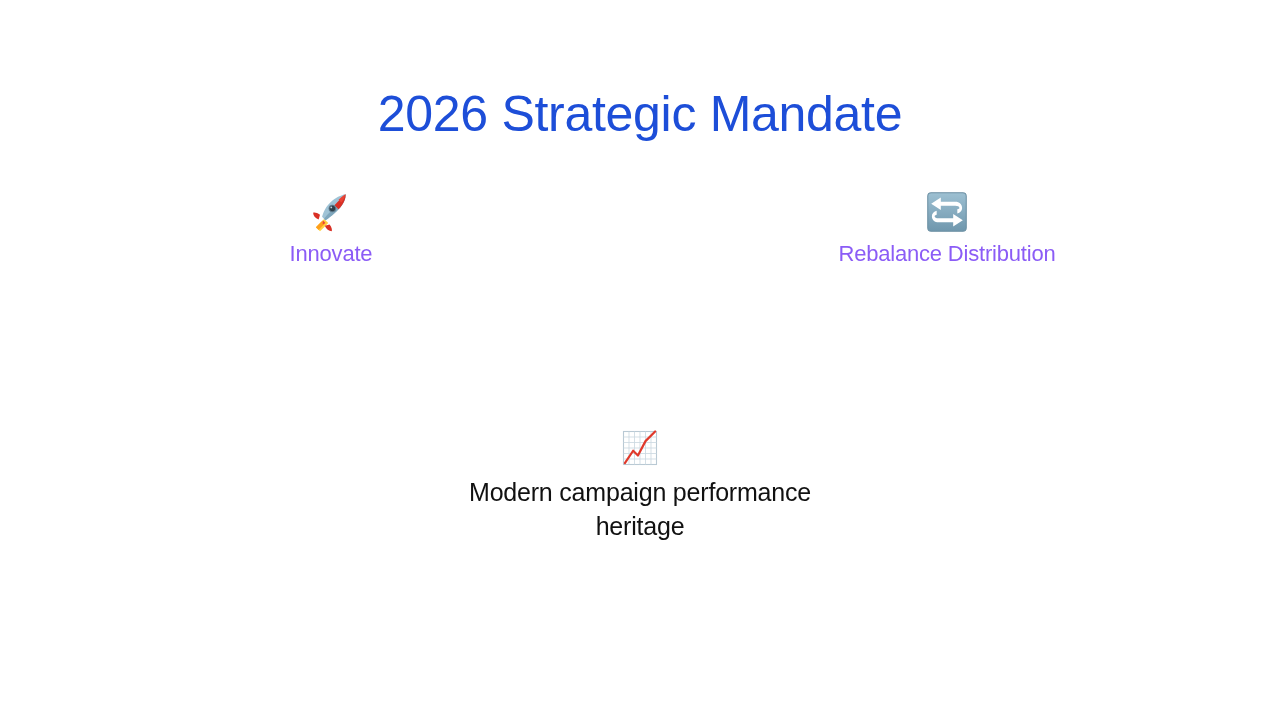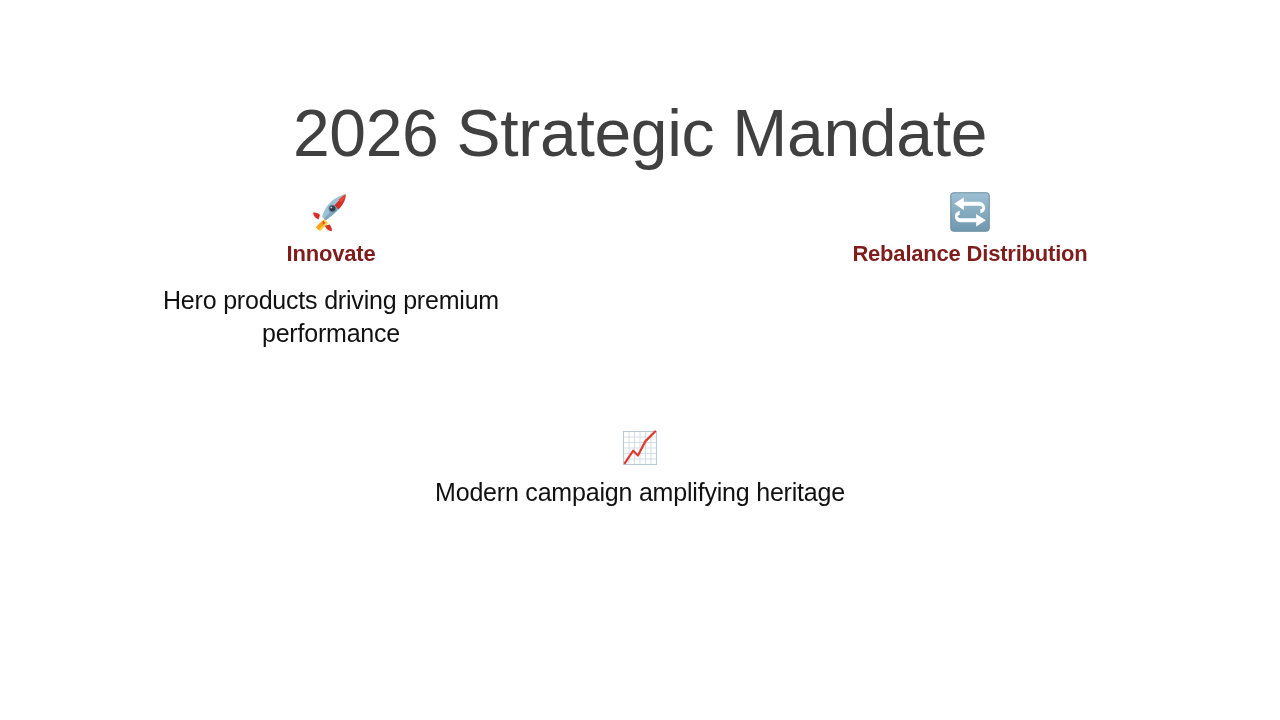--- a/index.html
+++ b/index.html
@@ -23,24 +23,24 @@
     background: #ffffff;
   }
 
   
   .slide-title {
     position: absolute;
     top: 52px;
     left: 0;
     width: 1280px;
     text-align: center;
-    font-size: 66px;
+    font-size: 50px;
     font-weight: 300;
     letter-spacing: -0.3px;
-    color: #404040;
+    color: #1d4ed8;
     line-height: 1.15;
     white-space: nowrap;
   }
 
   
   .card-grid {
     position: absolute;
     top: 190px;
     left: 0;
     width: 1280px;
@@ -48,36 +48,36 @@
 
   .card {
     width: 420px;
     text-align: center;
     box-sizing: border-box;
   }
 
   
   .card-pos-1 { position: absolute; left: 121px;  top: 0px; }
   
-  .card-pos-2 { position: absolute; left: 760px;  top: 0px; }
+  .card-pos-2 { position: absolute; left: 737px;  top: 0px; }
   
   .card-pos-3 { position: absolute; left: 430px;  top: 236px; }
 
   .card-icon {
     display: block;
     margin: 0 auto 6px auto;
     width: 44px;
     height: 44px;
     line-height: 44px;
   }
 
   .card-title {
     font-size: 22px;
-    font-weight: 700;
-    color: #7f1d1d;
+    font-weight: 400;
+    color: #8b5cf6;
     letter-spacing: -0.2px;
     line-height: 1.25;
     margin: 0 0 16px 0;
     white-space: nowrap;
   }
 
   .card-body {
     font-size: 25px;
     font-weight: 300;
     color: #111111;
@@ -117,21 +117,20 @@
           <path d="M53 6 C49.5 8 46 11 43 14 L47 18 C50 14 52.5 10 53 6 Z" fill="#ea4335"></path>
 
           <circle cx="34" cy="27" r="5.5" fill="#5f7b8c"></circle>
           <circle cx="34" cy="27" r="4" fill="#2f3f4a"></circle>
           <circle cx="32.4" cy="25.4" r="1.3" fill="#b9d4e2"></circle>
 
           <path d="M20 44 L24 48 L20 50 Z" fill="#ea4335"></path>
         </svg>
       </span>
       <div class="card-title">Innovate</div>
-      <div class="card-body">Hero products driving premium performance</div>
     </div>
 
     <div class="card card-pos-2">
       <span class="card-icon">
         <svg viewBox="0 0 64 64" xmlns="http://www.w3.org/2000/svg">
           <defs>
             <linearGradient id="swapbg" x1="0" y1="0" x2="0" y2="1">
               <stop offset="0%" stop-color="#9dc0d2"></stop>
               <stop offset="100%" stop-color="#6f97ad"></stop>
             </linearGradient>
@@ -159,17 +158,17 @@
             <line x1="48" y1="8" x2="48" y2="56"></line>
             <line x1="8" y1="16" x2="56" y2="16"></line>
             <line x1="8" y1="24" x2="56" y2="24"></line>
             <line x1="8" y1="32" x2="56" y2="32"></line>
             <line x1="8" y1="40" x2="56" y2="40"></line>
             <line x1="8" y1="48" x2="56" y2="48"></line>
           </g>
           <polyline points="10,54 22,36 29,43 40,22 54,8" fill="none" stroke="#e0392b" stroke-width="3.2" stroke-linejoin="round" stroke-linecap="round"></polyline>
         </svg>
       </span>
-      <div class="card-body">Modern campaign amplifying heritage</div>
+      <div class="card-body">Modern campaign performance heritage</div>
     </div>
 
   </div>
 </div>
 
 </body></html>

